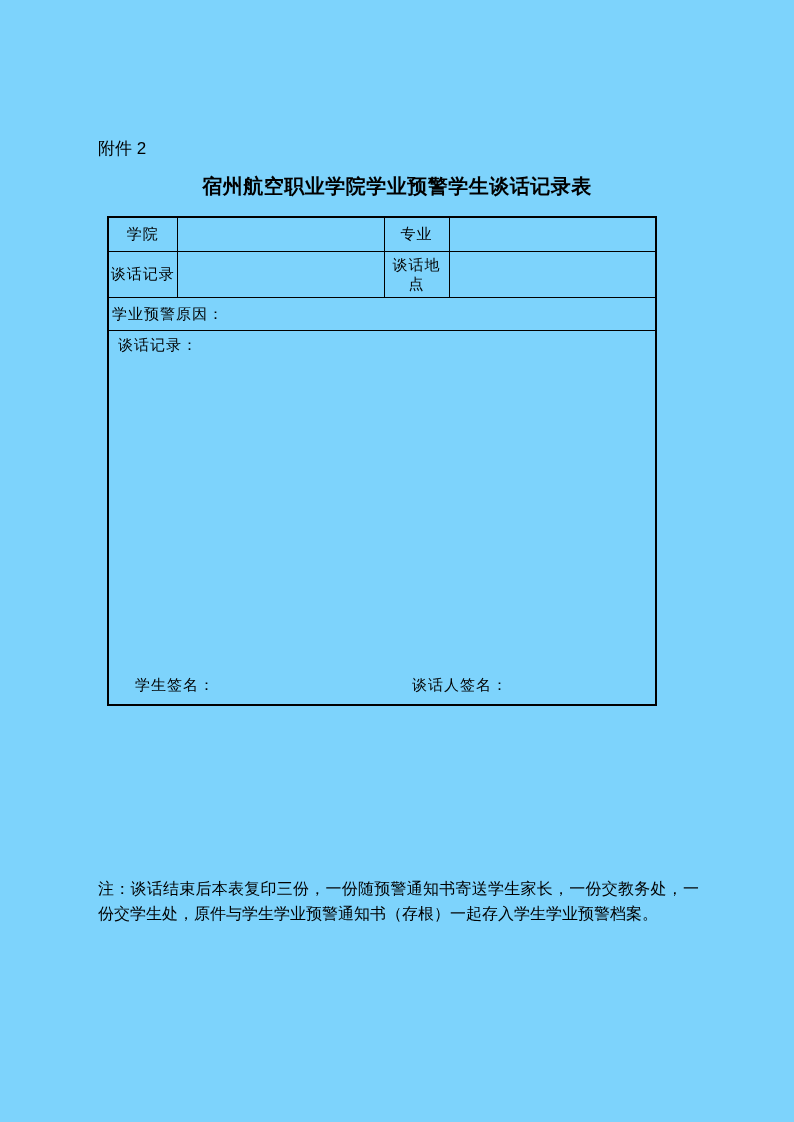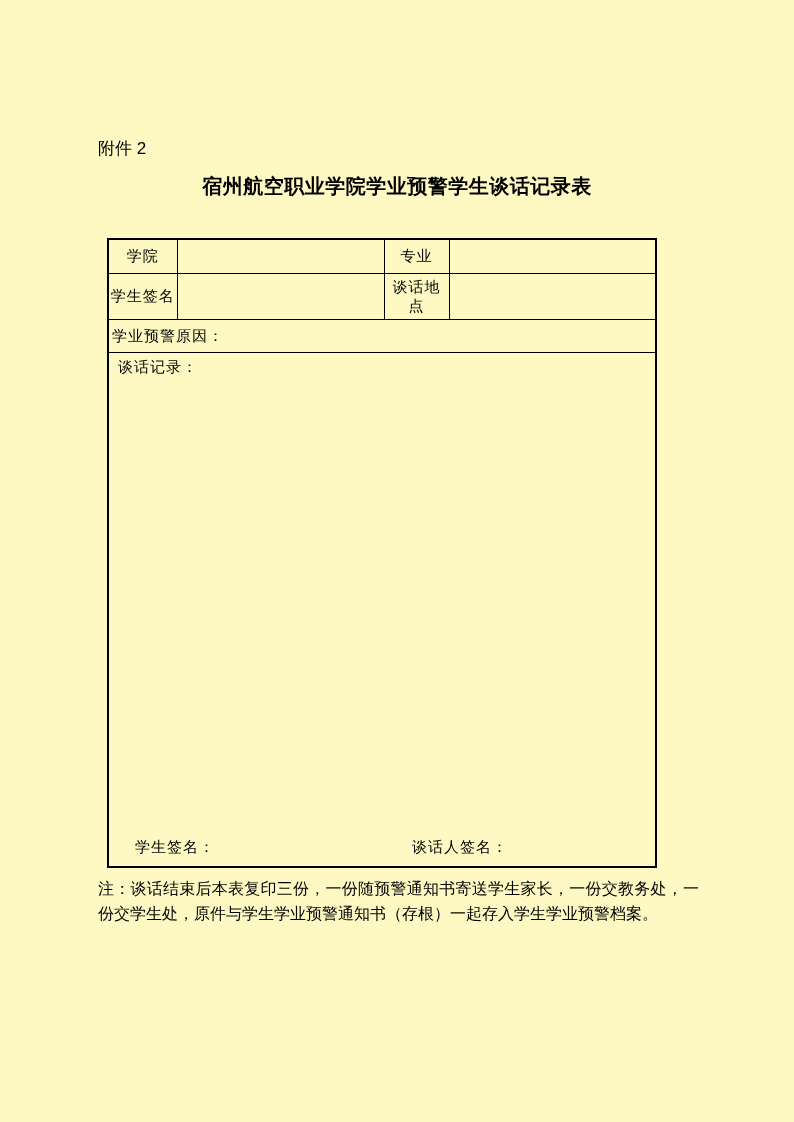--- a/index.html
+++ b/index.html
@@ -4,21 +4,21 @@
 <style>
   html, body {
     margin: 0;
     padding: 0;
     background: #ffffff;
   }
   .page {
     position: relative;
     width: 794px;
     height: 1122px;
-    background: #fef9c3;
+    background: #7dd3fc;
     color: #000000;
     font-family: "Liberation Serif", "DejaVu Serif", serif;
     overflow: hidden;
   }
   .attachment-label {
     position: absolute;
     left: 98px;
     top: 137px;
     font-family: "Liberation Sans", "DejaVu Sans", sans-serif;
     font-size: 17px;
@@ -33,23 +33,23 @@
     text-align: center;
     font-size: 20px;
     font-weight: bold;
     line-height: 34px;
     letter-spacing: 0.5px;
     color: #000000;
   }
   table.form-table {
     position: absolute;
     left: 107px;
-    top: 238px;
+    top: 216px;
     width: 548px;
-    height: 630px;
+    height: 490px;
     border-collapse: collapse;
     table-layout: fixed;
     border: 2px solid #000000;
   }
   table.form-table td {
     border: 1px solid #000000;
     font-size: 15px;
     letter-spacing: 1px;
     color: #000000;
     overflow: hidden;
@@ -139,21 +139,21 @@
       <col style="width:207px">
     </colgroup>
     <tbody>
       <tr class="r1">
         <td class="lbl">学院</td>
         <td class="val"></td>
         <td class="lbl3">专业</td>
         <td class="val"></td>
       </tr>
       <tr class="r3">
-        <td class="lbl">学生签名</td>
+        <td class="lbl">谈话记录</td>
         <td class="val"></td>
         <td class="lbl3">谈话地点</td>
         <td class="val"></td>
       </tr>
       <tr class="r4">
         <td class="reason-cell" colspan="4">学业预警原因：</td>
       </tr>
       <tr class="r5">
         <td class="record-cell" colspan="4">
           <div class="record-label">谈话记录：</div>

